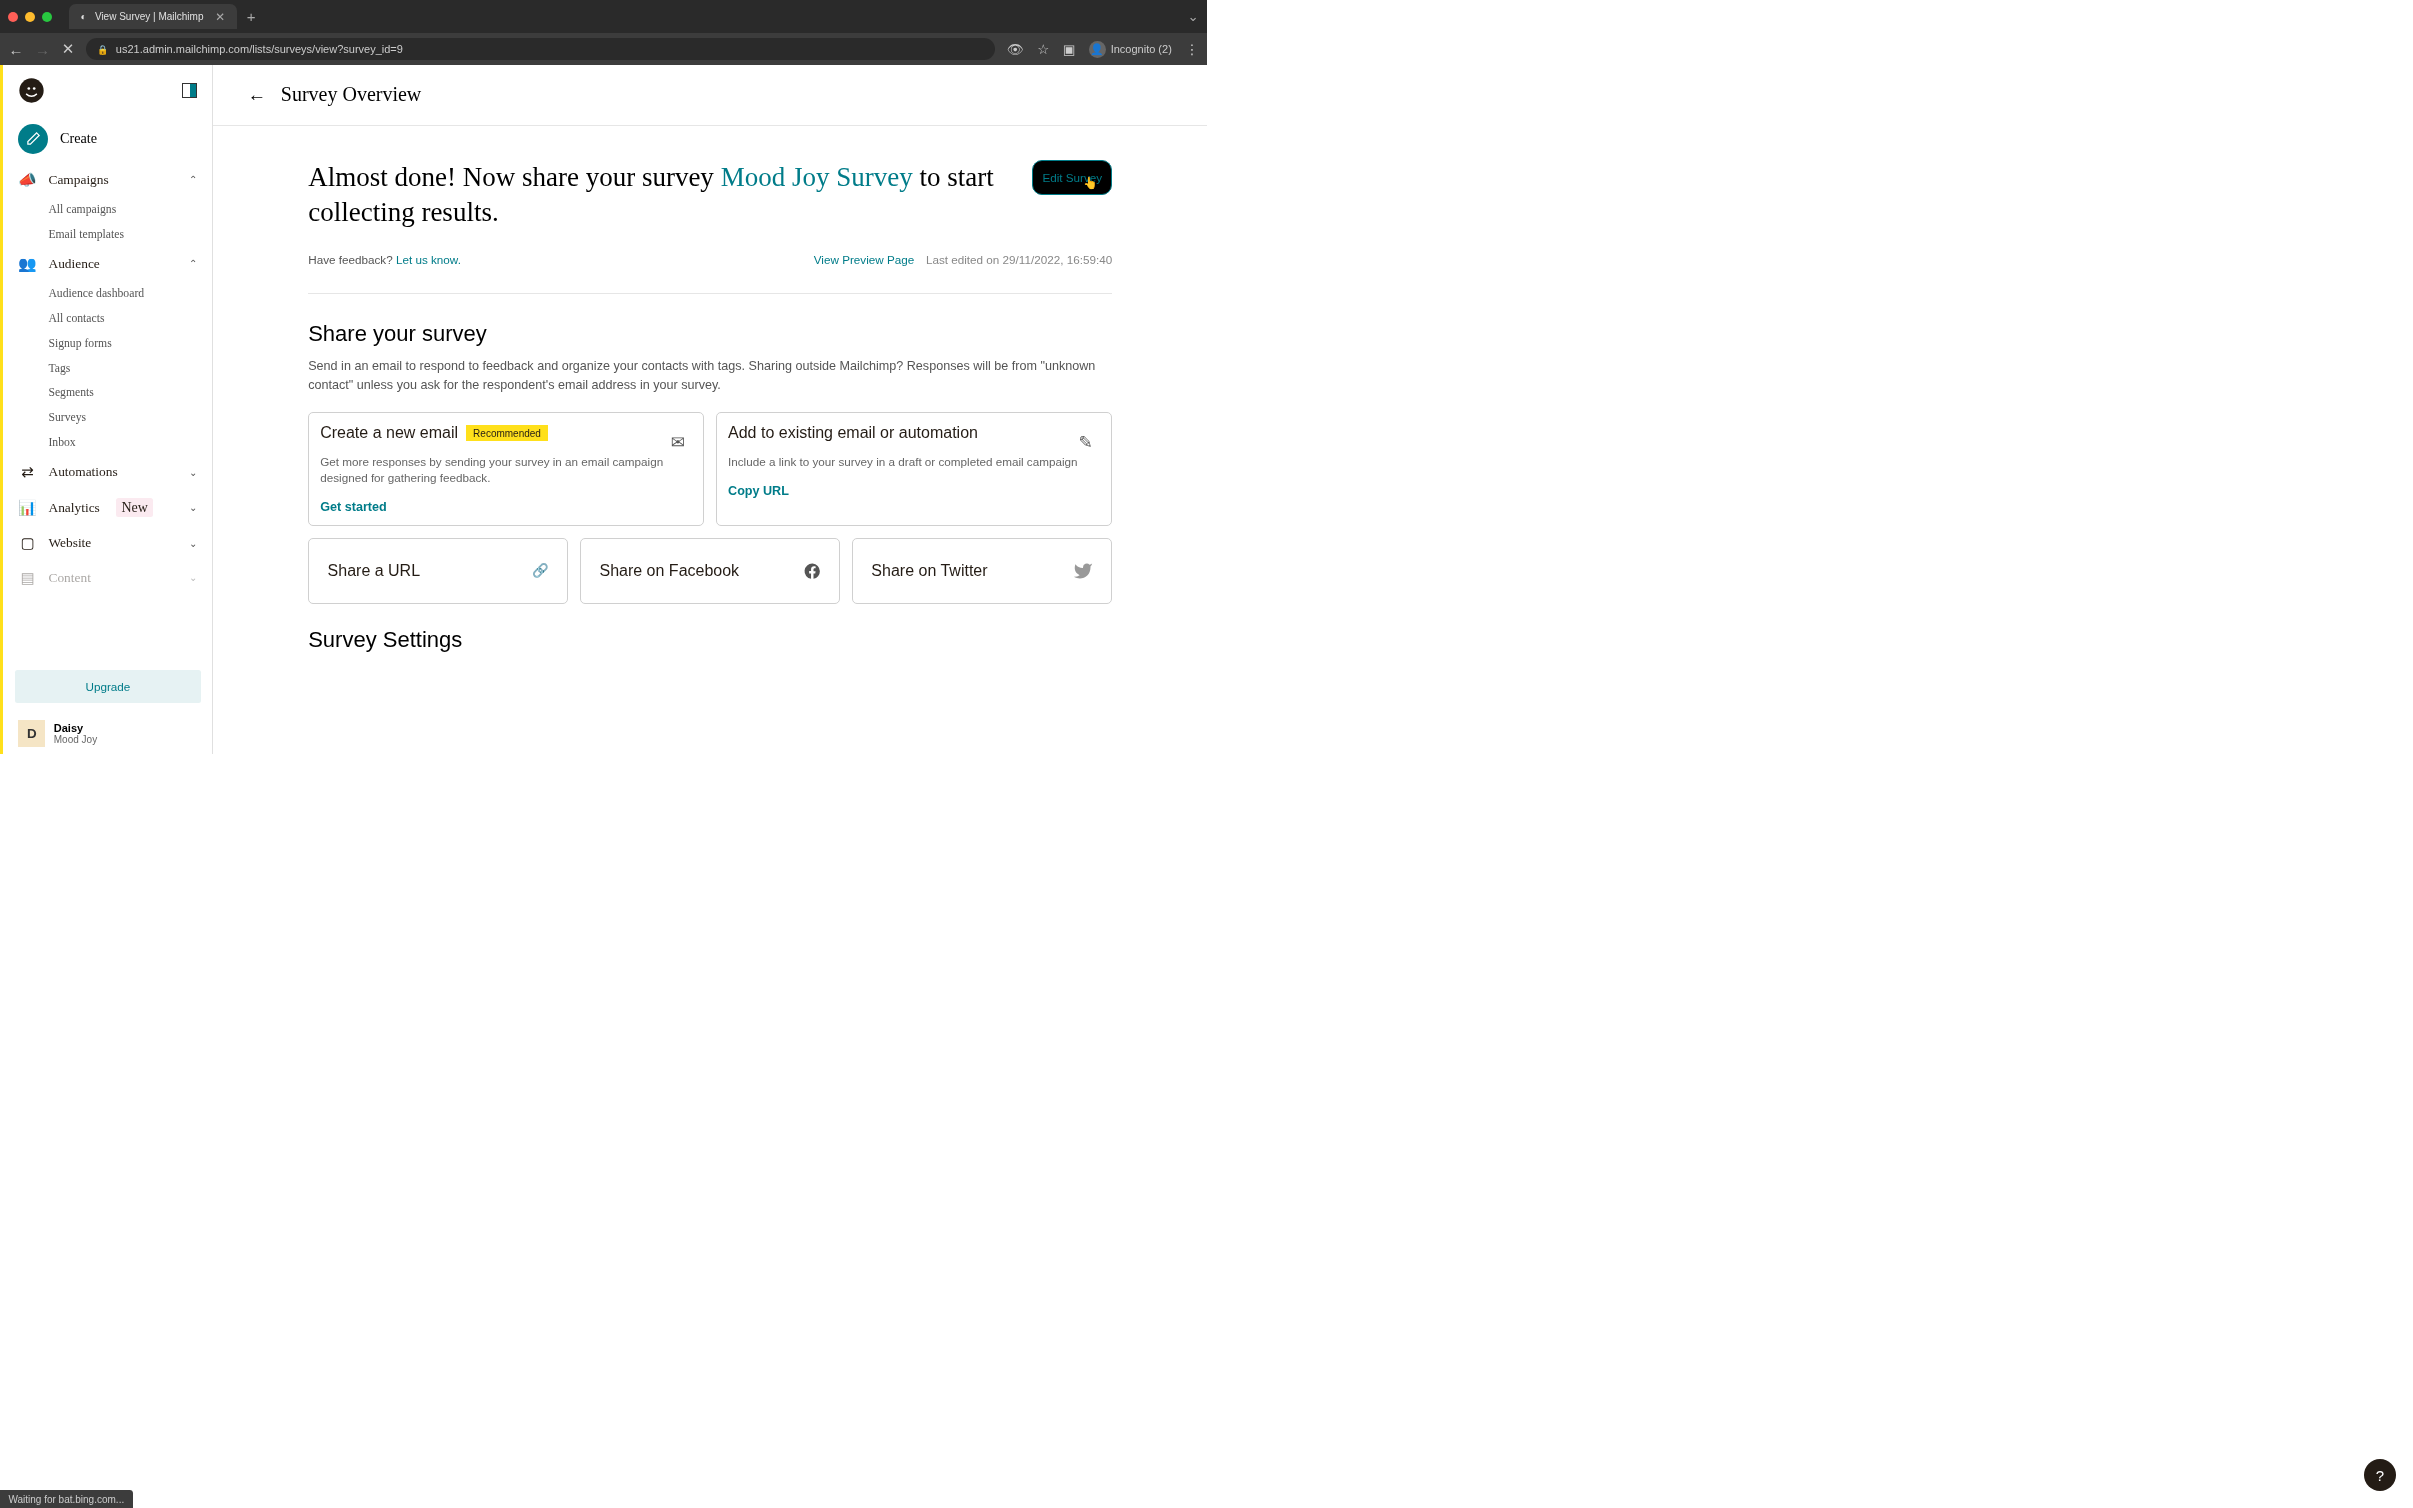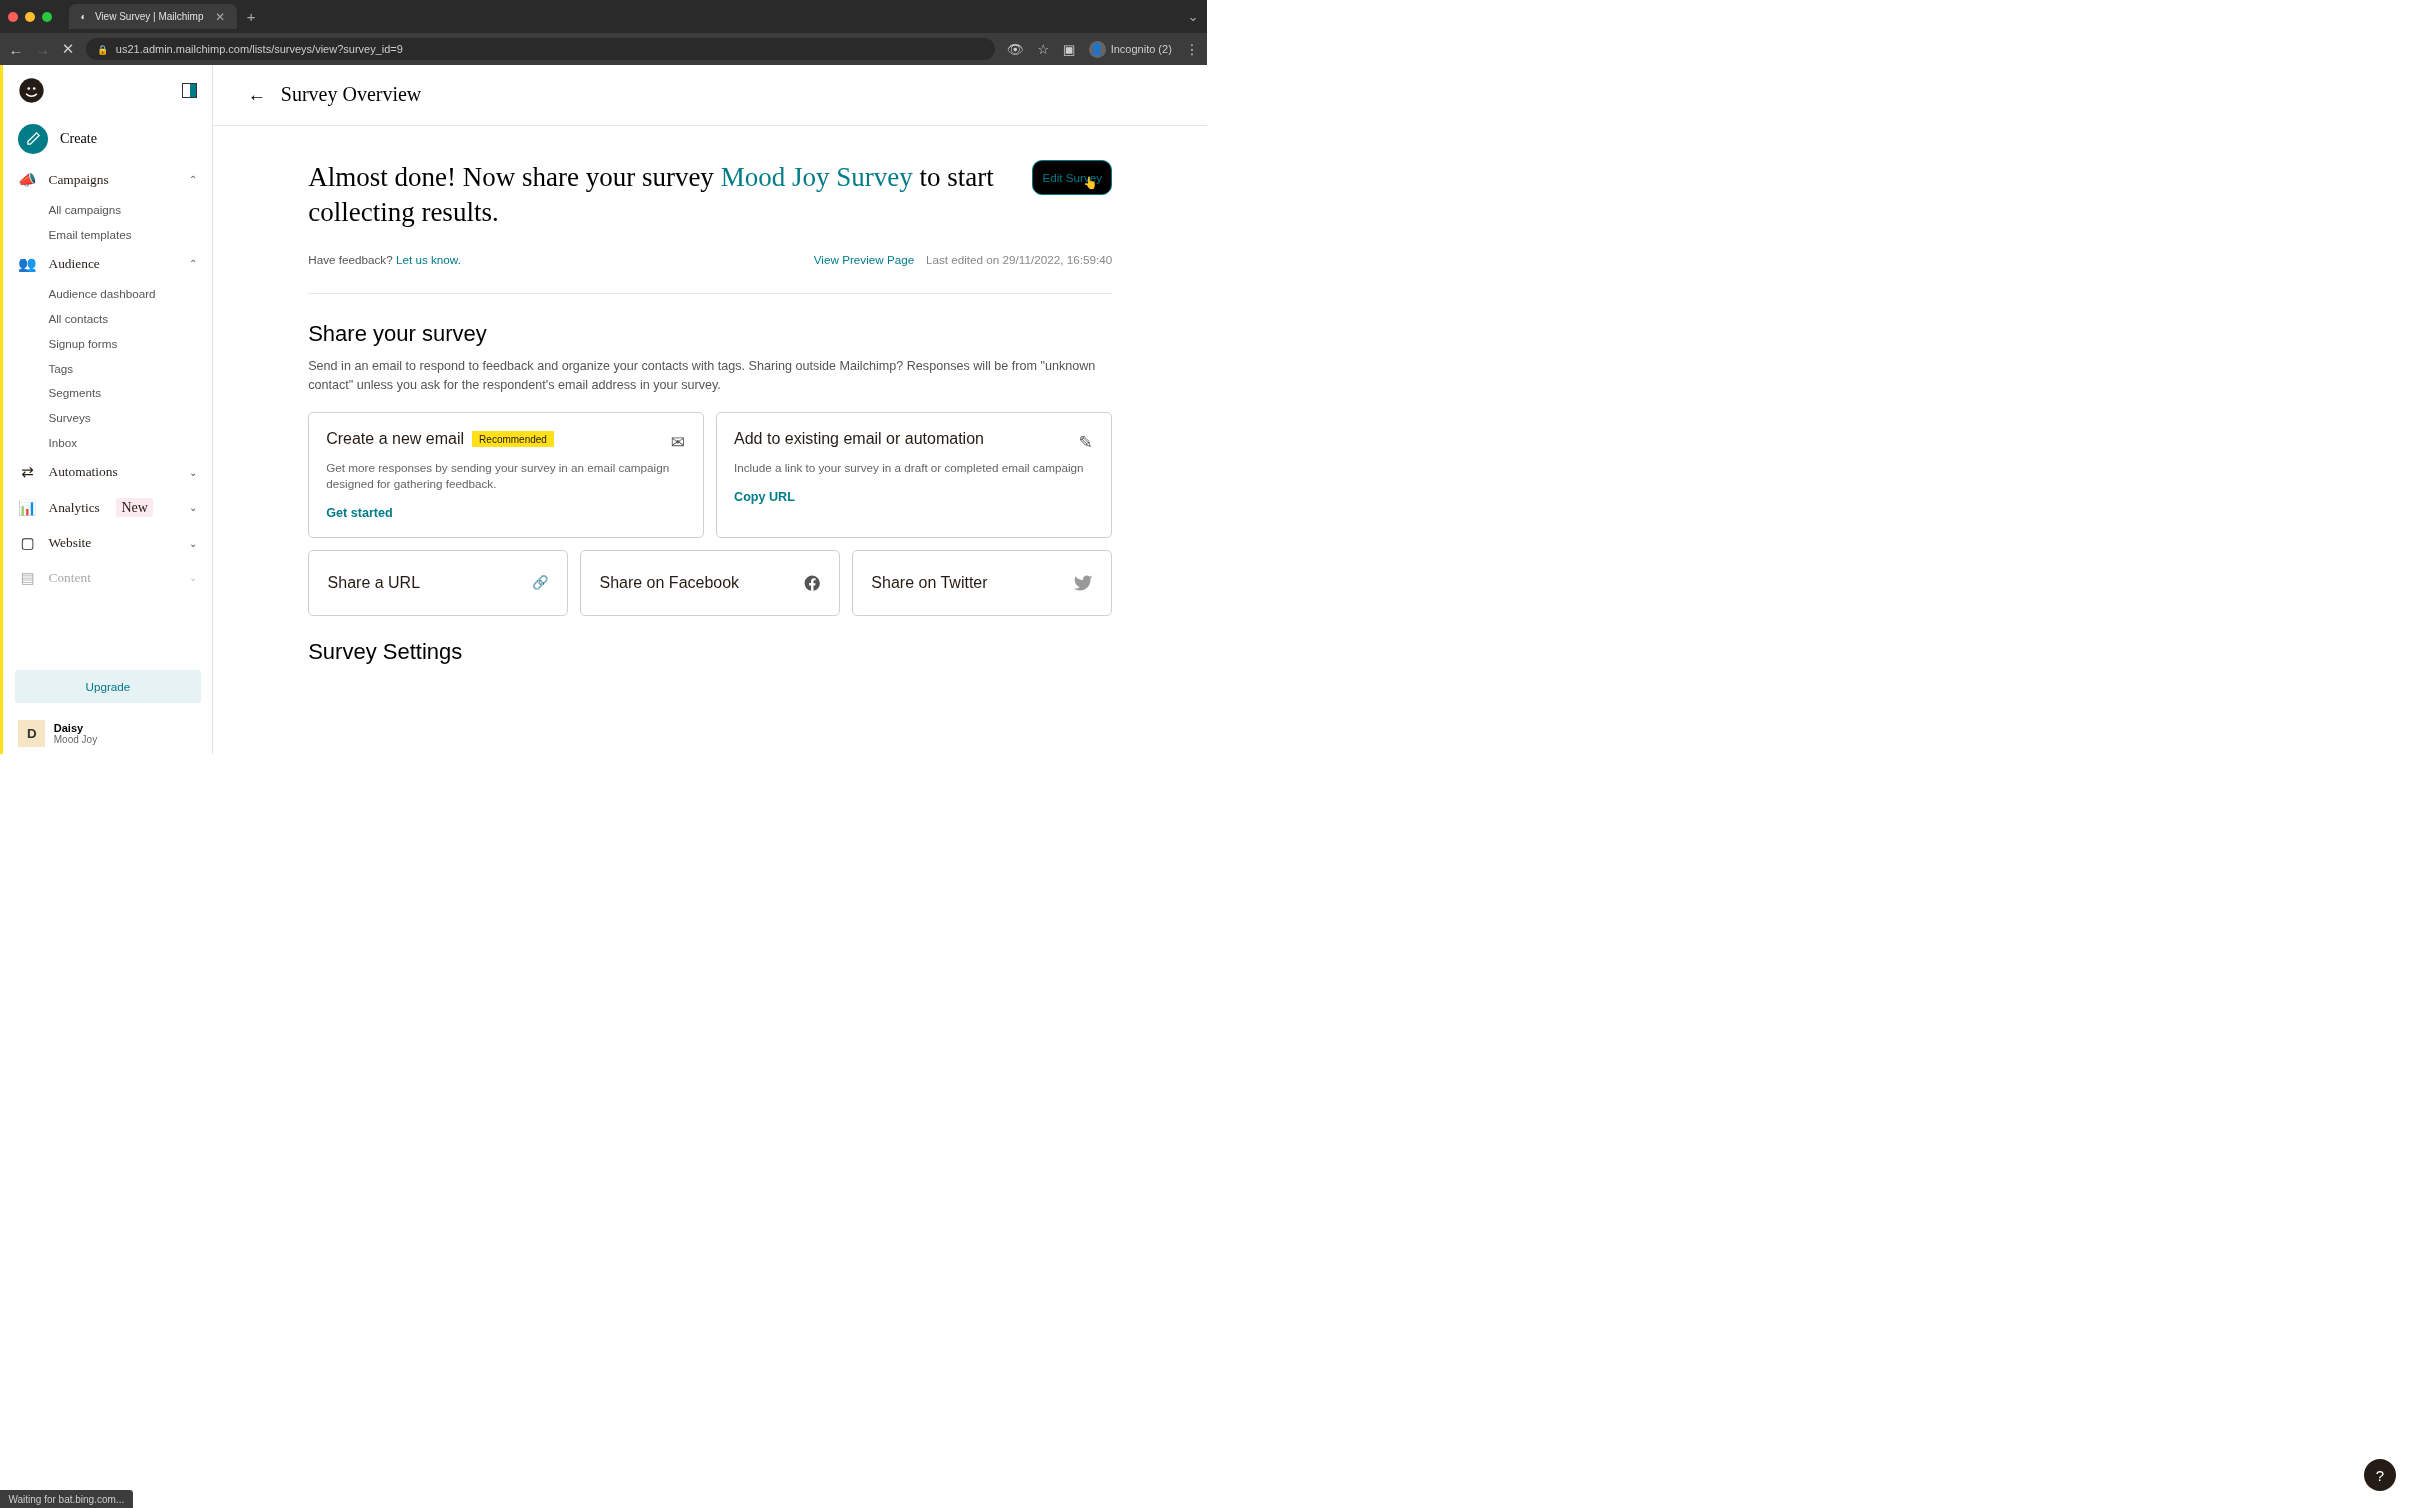--- a/index.html
+++ b/index.html
@@ -35,21 +35,21 @@
 .panel-toggle { width: 15px; height: 15px; border: 1.7px solid #333; position: relative; }
 .panel-toggle::after { content: ""; position: absolute; right: 0; top: 0; bottom: 0; width: 50%; background: #007c89; }
 
 .nav-item { display: flex; align-items: center; gap: 11.7px; padding: 8.4px 15px; font-size: 12.6px; color: #241c15; cursor: pointer; }
 .nav-item.header { font-family: Georgia, serif; font-size: 13.4px; }
 .nav-item .chev { margin-left: auto; font-size: 10px; color: #555; }
 .nav-icon { width: 18.4px; display: flex; justify-content: center; font-size: 15px; }
 .create-btn { display: flex; align-items: center; gap: 11.7px; padding: 8.4px 15px; }
 .create-circle { width: 30px; height: 30px; background: #007c89; border-radius: 50%; display: flex; align-items: center; justify-content: center; color: #fff; }
 .create-text { font-family: Georgia, serif; font-size: 14.2px; }
-.sub-item { padding: 5.9px 15px 5.9px 45px; font-size: 11.7px; color: #555; cursor: pointer; }
+.sub-item { padding: 5.9px 15px 5.9px 45px; font-size: 11.7px; color: #555; cursor: pointer; font-family: Liberation Serif, serif; }
 .new-badge { background: #fbeaf0; color: #241c15; font-size: 14px; padding: 1.7px 5px; border-radius: 2.5px; margin-left: 5px; }
 
 .sidebar-bottom { margin-top: auto; }
 .upgrade-btn { margin: 8.4px 11.7px; padding: 10px; background: #e6f2f3; color: #007c89; text-align: center; font-size: 11.7px; font-weight: 500; border-radius: 2.5px; cursor: pointer; }
 .user-row { display: flex; align-items: center; gap: 8.4px; padding: 8.4px 15px; }
 .avatar { width: 27px; height: 27px; background: #f5e5c5; color: #333; display: flex; align-items: center; justify-content: center; font-weight: 600; }
 .user-name { font-size: 11px; font-weight: 600; }
 .user-org { font-size: 10px; color: #666; }
 
 
@@ -68,21 +68,21 @@
 .link { color: #007c89; font-weight: 500; cursor: pointer; }
 .last-edited { color: #888; margin-left: 8.4px; }
 
 .divider { border-top: 0.8px solid #e6e6e6; margin: 27px 0; }
 
 .section-title { font-family: Liberation Sans, sans-serif; font-size: 22px; margin-bottom: 10px; }
 .section-desc { font-size: 12.6px; color: #555; line-height: 1.5; margin-bottom: 17px; }
 
 .card-row { display: flex; gap: 11.7px; margin-bottom: 11.7px; }
 .card-row.three .card { flex: 1; }
-.card { border: 0.8px solid #d0d0d0; border-radius: 5px; padding: 17px; flex: 1; position: relative; }
+.card { border: 0.8px solid #d0d0d0; border-radius: 5px; padding: 11px; flex: 1; position: relative; }
 .card-head { display: flex; align-items: center; gap: 8.4px; margin-bottom: 11.7px; }
 .card-title { font-size: 16px; color: #241c15; }
 .rec-badge { background: #ffe01b; color: #241c15; font-size: 10px; padding: 2.5px 6.7px; font-weight: 500; }
 .card-icon { position: absolute; top: 18.4px; right: 18.4px; font-size: 17px; color: #555; }
 .card-desc { font-size: 11.7px; color: #666; line-height: 1.4; margin-bottom: 13.4px; }
 .card-action { color: #007c89; font-weight: 600; font-size: 12.6px; cursor: pointer; }
 .card.small { padding: 22px 18.4px; display: flex; align-items: center; justify-content: space-between; }
 .card.small .card-title { font-size: 16px; }
 
 

